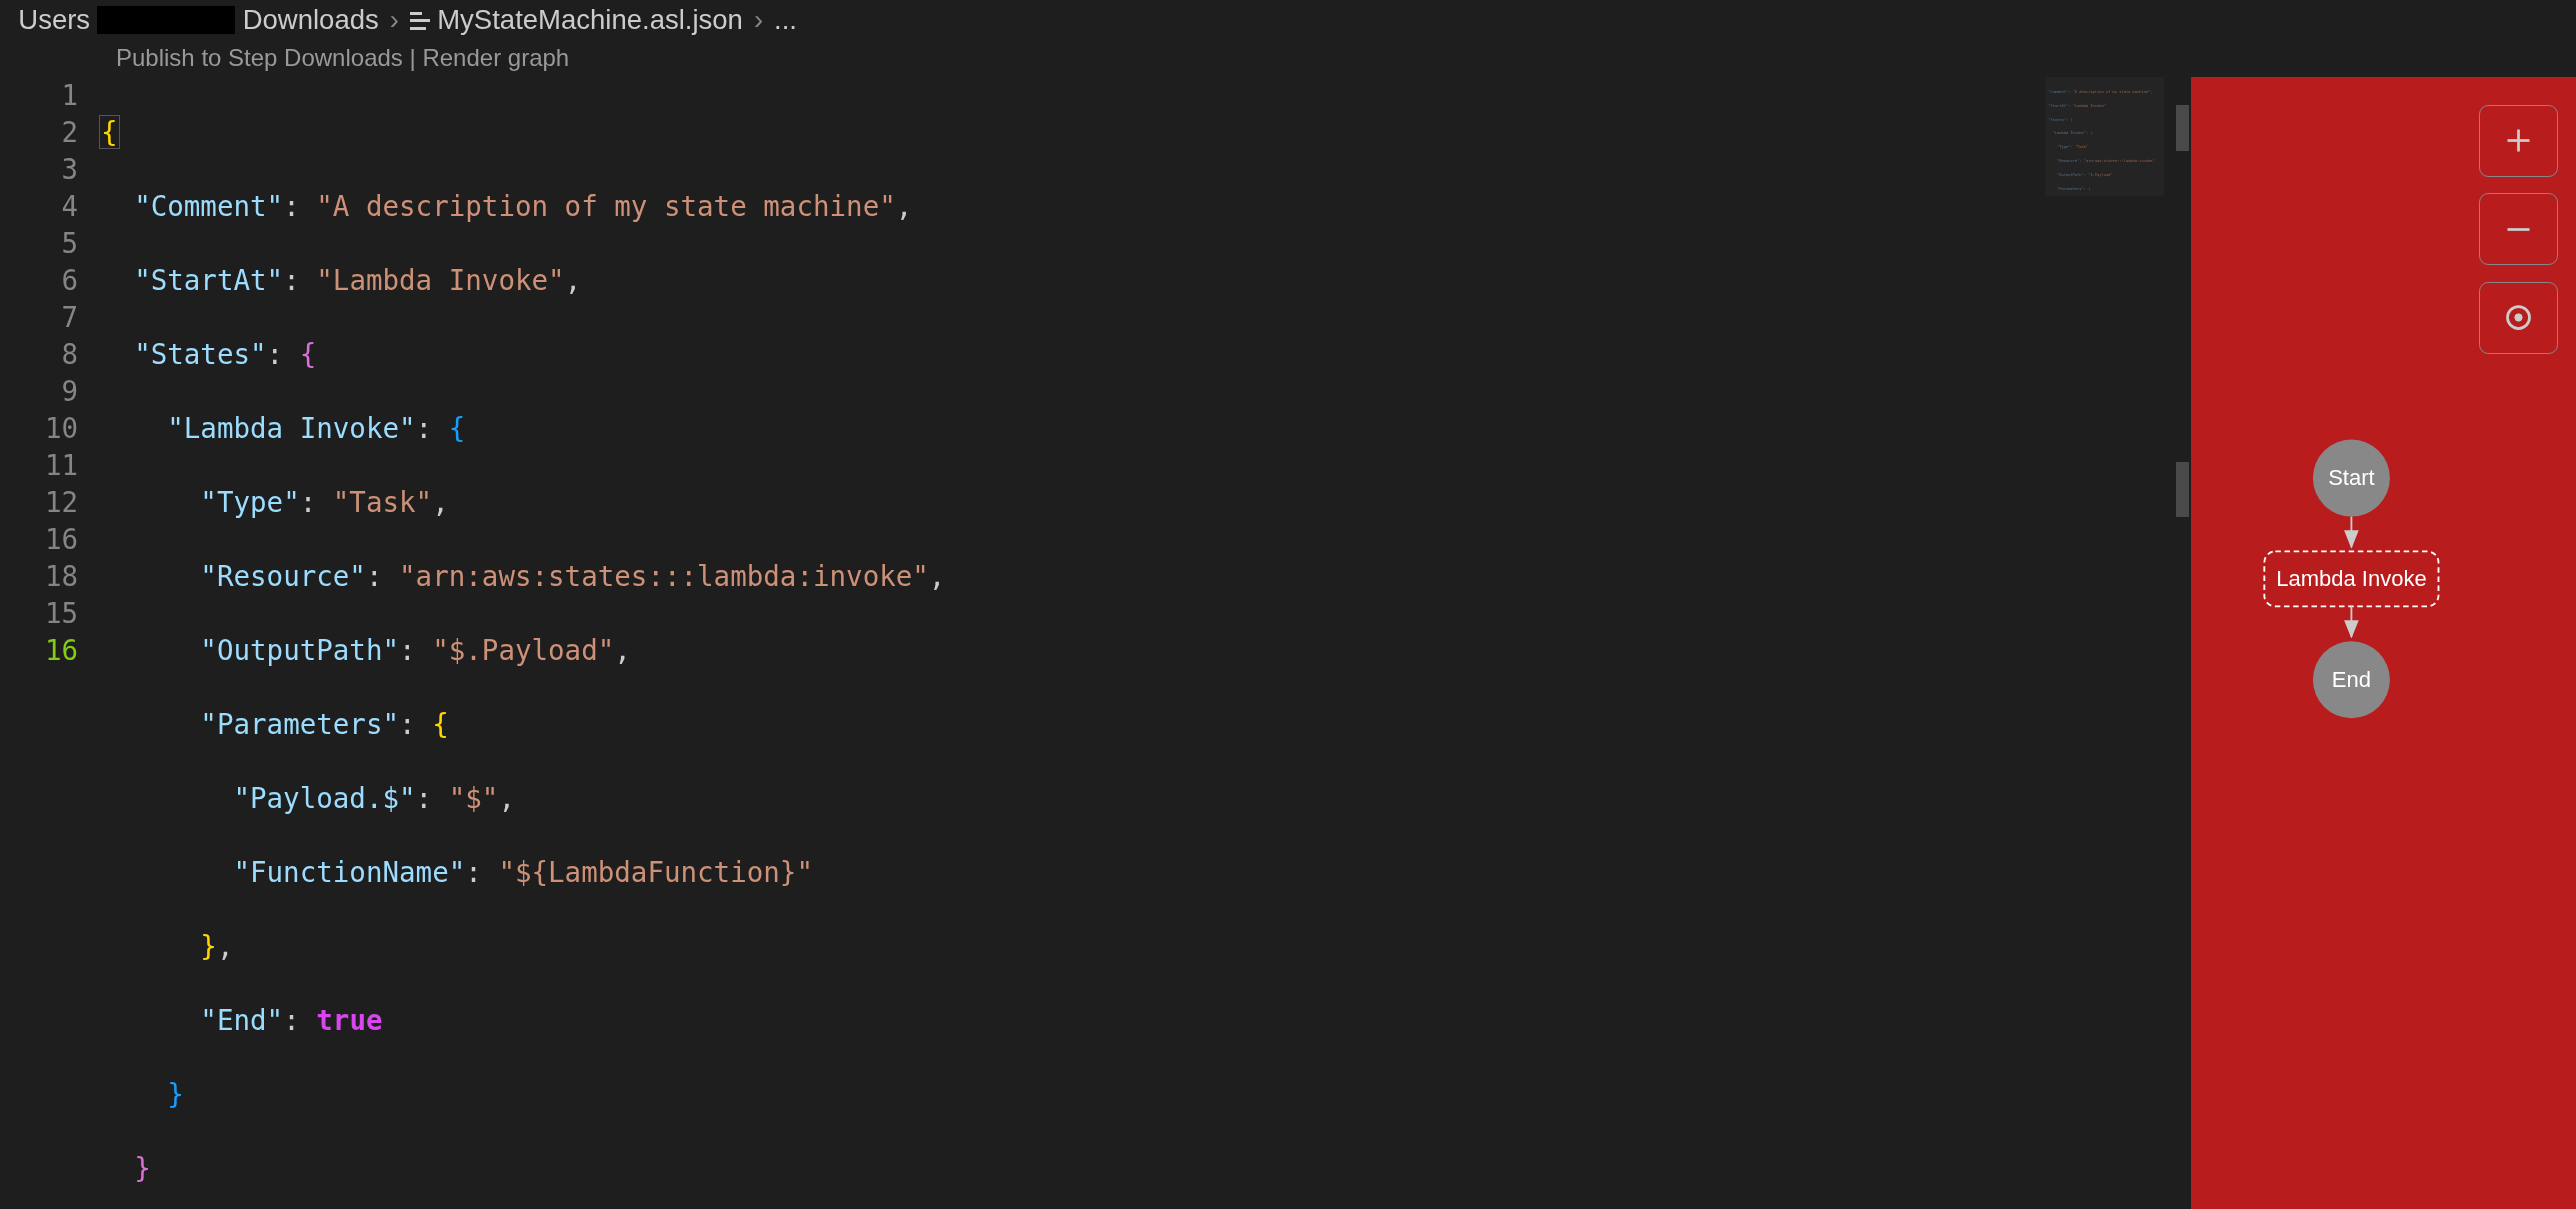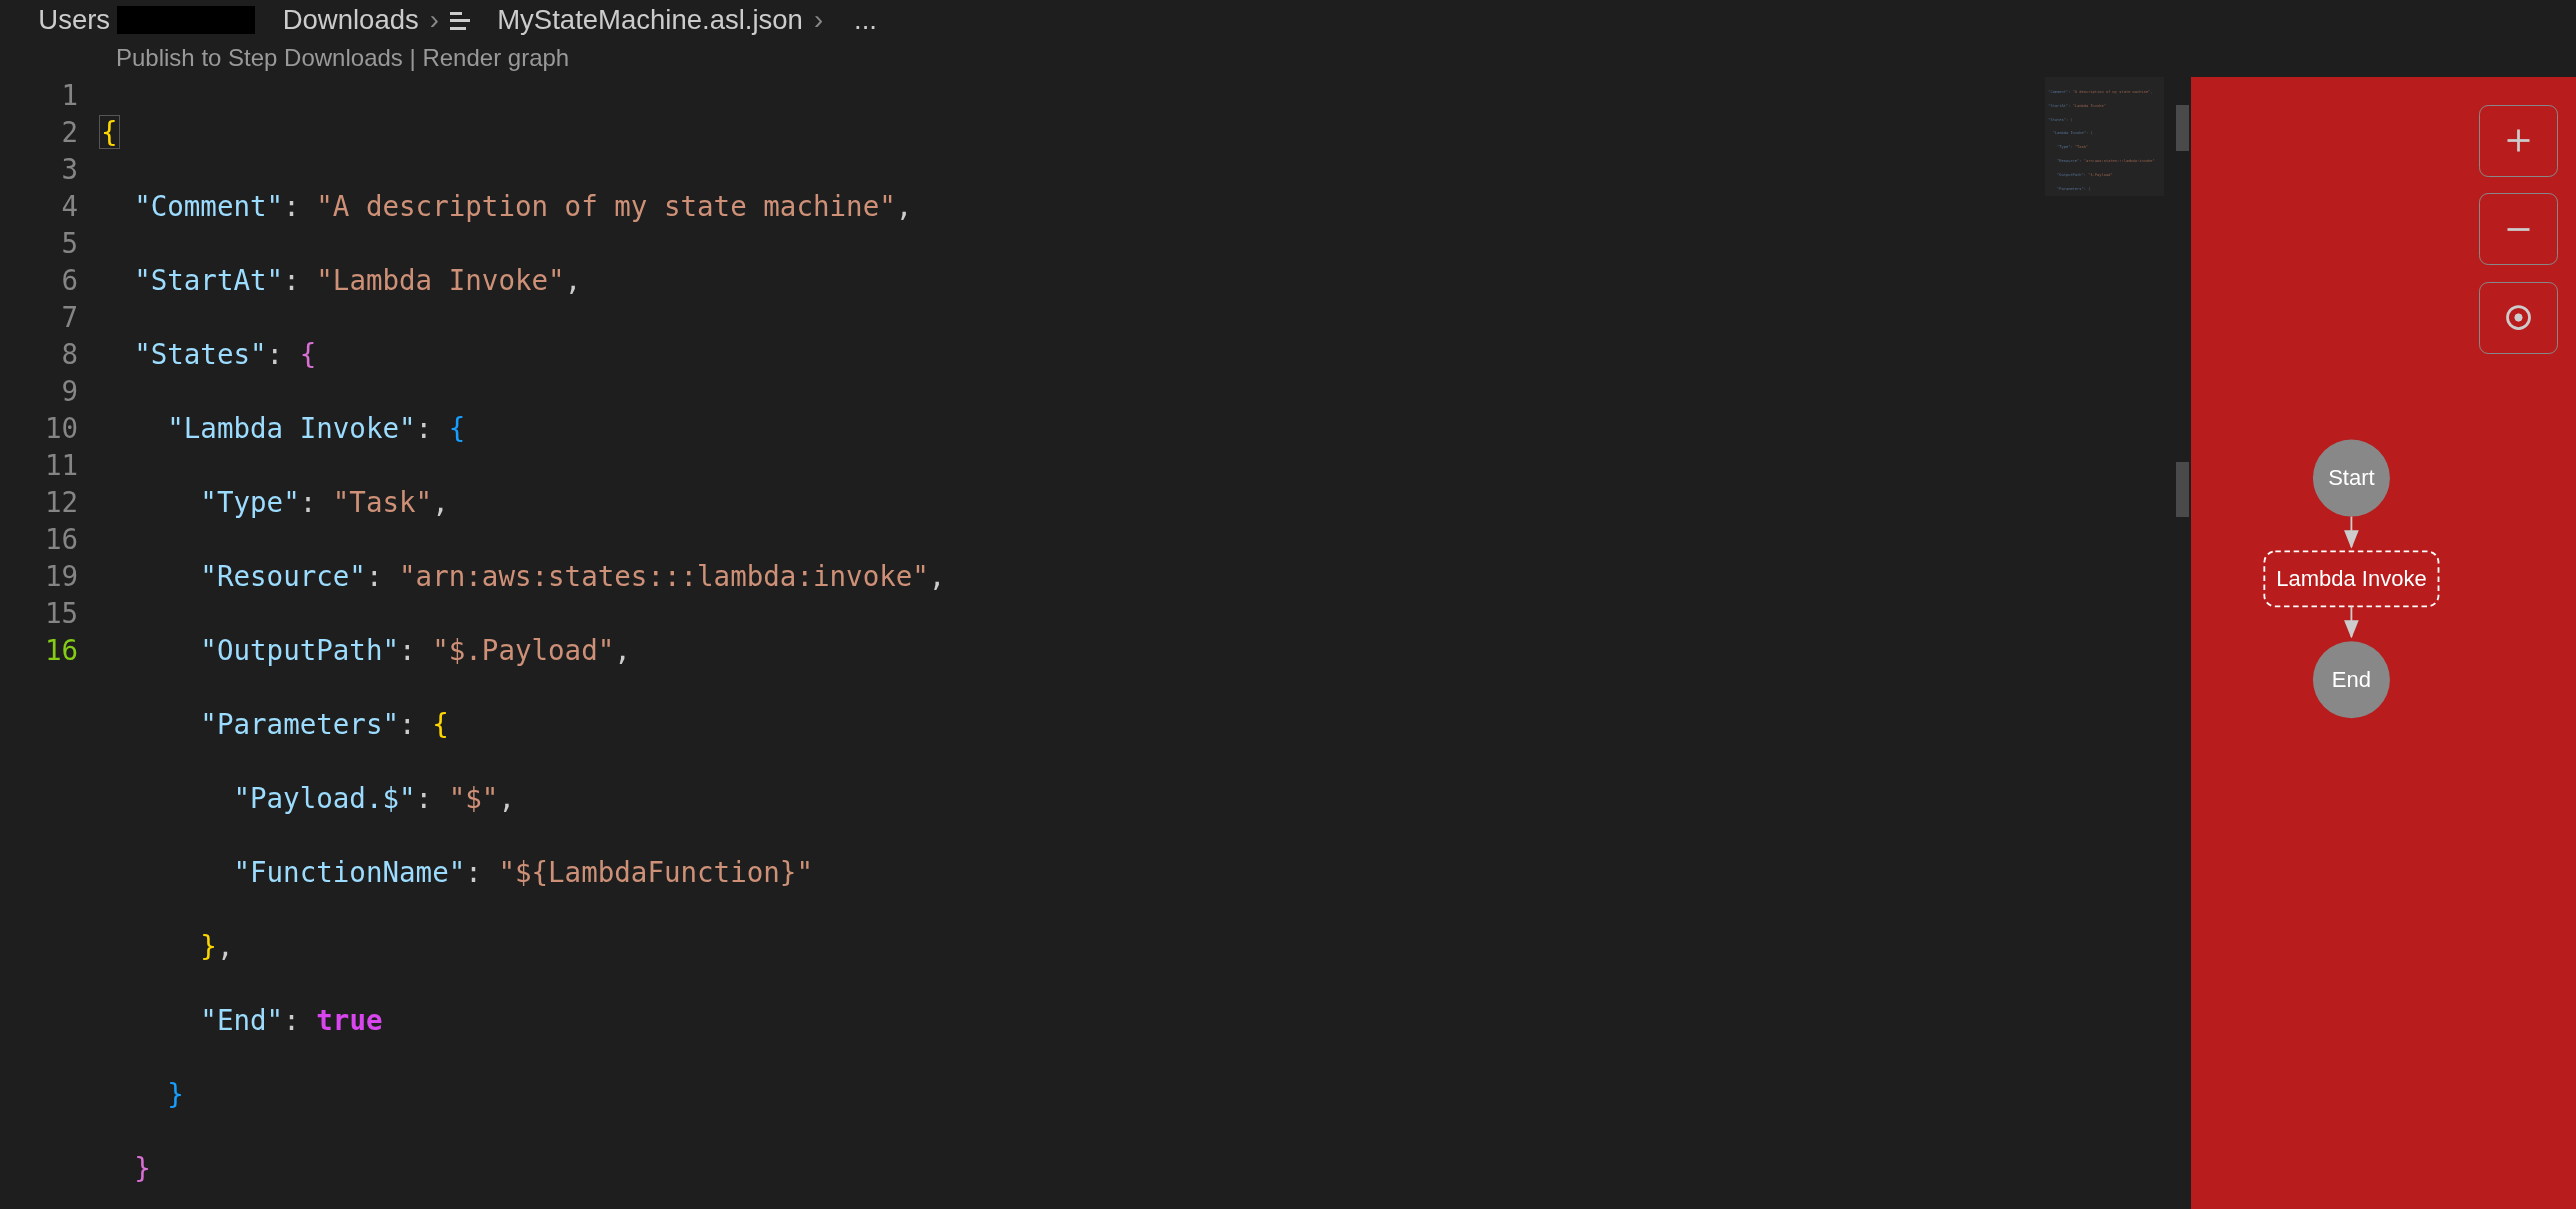--- a/index.html
+++ b/index.html
@@ -16,21 +16,21 @@
     }
     .breadcrumb-bar {
       display: flex;
       align-items: center;
       padding: 5.5px 18.3px;
       font-size: 27.5px;
       color: #cccccc;
       gap: 7.3px;
       height: 40px;
     }
-    .breadcrumb-item { color: #cccccc; margin-left: 20px; }
+    .breadcrumb-item { color: #cccccc; }
     .redacted {
       background: #000;
       width: 138px;
       height: 27.5px;
       display: inline-block;
     }
     .breadcrumb-sep { color: #888; margin: 0 3.7px; }
     .list-icon {
       display: inline-flex;
       flex-direction: column;
@@ -198,21 +198,21 @@
       <div class="ln">4</div>
       <div class="ln">5</div>
       <div class="ln">6</div>
       <div class="ln">7</div>
       <div class="ln">8</div>
       <div class="ln">9</div>
       <div class="ln">10</div>
       <div class="ln">11</div>
       <div class="ln">12</div>
       <div class="ln">16</div>
-      <div class="ln">19</div>
+      <div class="ln">18</div>
       <div class="ln">15</div>
       <div class="ln active">16</div>
     </div>
     <div class="code">
 <div class="code-line"><span class="tok-brace-y cursor-highlight">{</span></div>
 <div class="code-line">  <span class="tok-key">"Comment"</span><span class="tok-punc">: </span><span class="tok-str">"A description of my state machine"</span><span class="tok-punc">,</span></div>
 <div class="code-line">  <span class="tok-key">"StartAt"</span><span class="tok-punc">: </span><span class="tok-str">"Lambda Invoke"</span><span class="tok-punc">,</span></div>
 <div class="code-line">  <span class="tok-key">"States"</span><span class="tok-punc">: </span><span class="tok-brace-p">{</span></div>
 <div class="code-line">    <span class="tok-key">"Lambda Invoke"</span><span class="tok-punc">: </span><span class="tok-brace-b">{</span></div>
 <div class="code-line">      <span class="tok-key">"Type"</span><span class="tok-punc">: </span><span class="tok-str">"Task"</span><span class="tok-punc">,</span></div>

